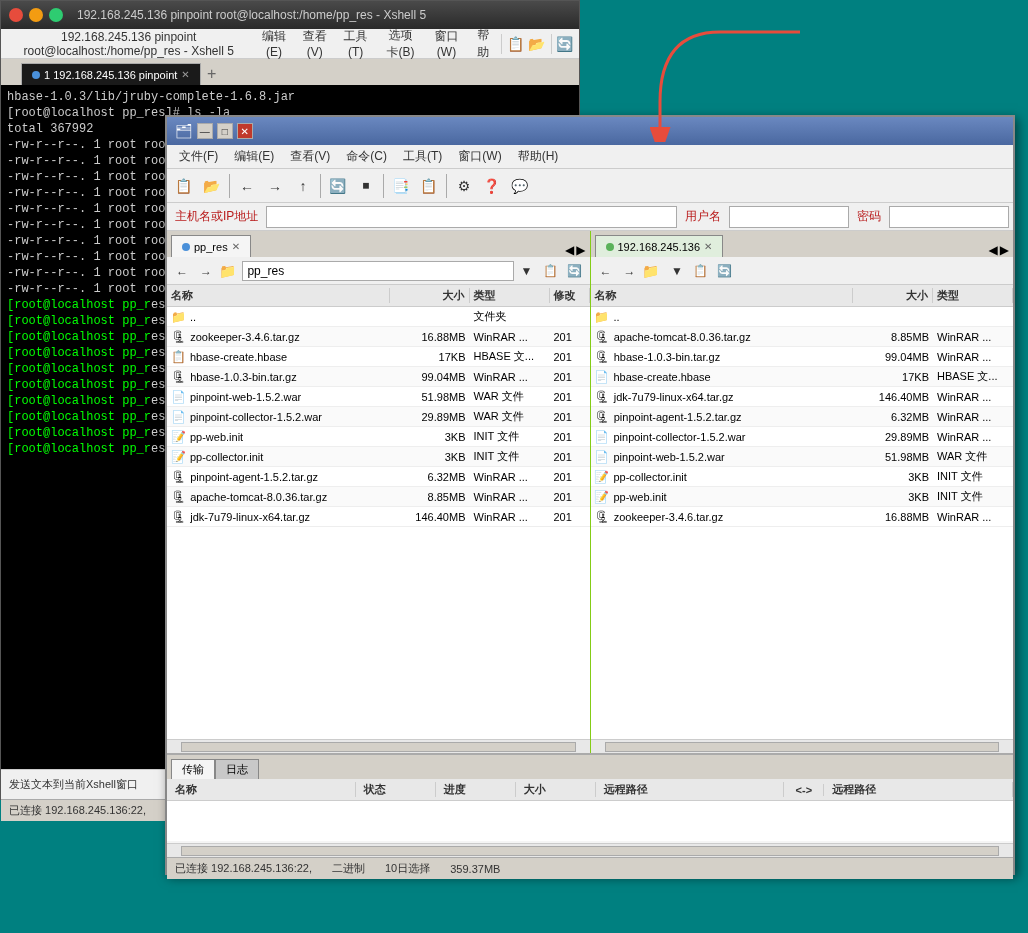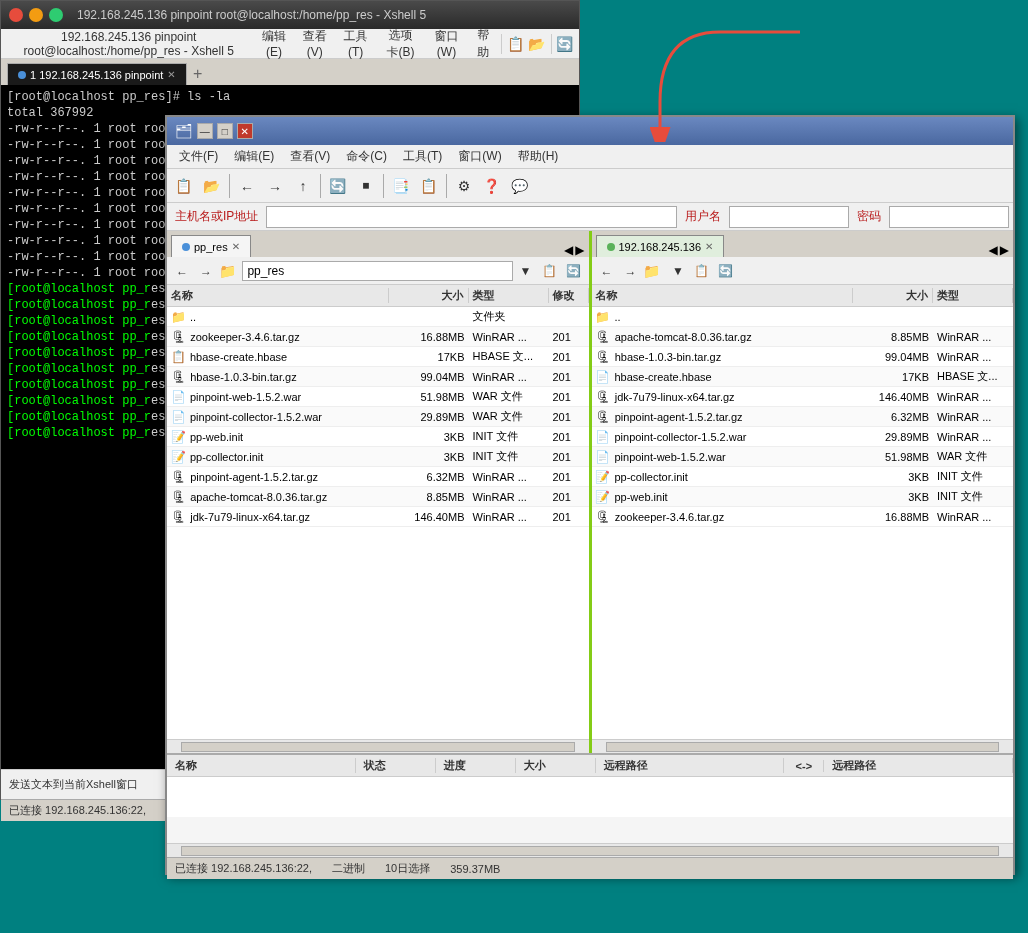--- a/index.html
+++ b/index.html
@@ -43,21 +43,21 @@
       border: none;
       cursor: pointer;
       color: #333;
     }
     .toolbar-sep { width: 1px; height: 20px; background: #ccc; margin: 0 2px; }
     .xshell-tabs {
       height: 26px;
       background: #d4d0c8;
       display: flex;
       align-items: flex-end;
-      padding: 0 6px;
+      padding: 0 20px;
     }
     .xshell-tab {
       height: 22px;
       padding: 0 10px;
       background: #ececec;
       border: 1px solid #aaa;
       border-bottom: none;
       display: flex;
       align-items: center;
       font-size: 11px;
@@ -168,21 +168,21 @@
     }
     .addr-field { width: 120px; height: 22px; border: 1px solid #aaa; background: #fff; font-size: 12px; padding: 0 4px; }
     .xftp-panels {
       display: flex;
       height: calc(100% - 28px - 24px - 34px - 28px - 60px - 30px - 30px);
     }
     .file-panel {
       flex: 1;
       display: flex;
       flex-direction: column;
-      border-right: 3px solid #84cc16;
+      border-right: 1px solid #84cc16;
     }
     .file-panel:last-child { border-right: none; }
     .panel-tabs {
       height: 26px;
       background: #d4d0c8;
       display: flex;
       align-items: flex-end;
       padding: 0 4px;
       position: relative;
     }
@@ -370,20 +370,21 @@
   </div>
   <div class="xshell-tabs">
     <div class="xshell-tab active">
       <span style="width:8px;height:8px;background:#4a90d9;border-radius:50%;display:inline-block;"></span>
       <span>1 192.168.245.136 pinpoint</span>
       <span class="tab-close">✕</span>
     </div>
     <div class="tab-add">+</div>
   </div>
   <div class="xshell-terminal">
+    <div class="line">hbase-1.0.3/lib/jruby-complete-1.6.8.jar</div>
     <div class="line">[root@localhost pp_res]# ls -la</div>
     <div class="line">total 367992</div>
     <div class="line">-rw-r--r--. 1 root r<span style="color:#ccc">oot</span></div>
     <div class="line">-rw-r--r--. 1 root r<span style="color:#ccc">oot</span></div>
     <div class="line">-rw-r--r--. 1 root r<span style="color:#ccc">oot</span></div>
     <div class="line">-rw-r--r--. 1 root r<span style="color:#ccc">oot</span></div>
     <div class="line">-rw-r--r--. 1 root r<span style="color:#ccc">oot</span></div>
     <div class="line">-rw-r--r--. 1 root r<span style="color:#ccc">oot</span></div>
     <div class="line">-rw-r--r--. 1 root r<span style="color:#ccc">oot</span></div>
     <div class="line">-rw-r--r--. 1 root r<span style="color:#ccc">oot</span></div>
@@ -642,20 +643,28 @@
           <div class="file-cell col-type">WinRAR ...</div>
         </div>
       </div>
       <div class="panel-scrollbar">
         <div class="panel-scroll-track"></div>
       </div>
     </div>
   </div>
 
   <div class="transfer-panel">
+    <div class="transfer-tabs">
+      <div class="transfer-tab active">
+        <span>传输</span>
+      </div>
+      <div class="transfer-tab inactive">
+        <span>日志</span>
+      </div>
+    </div>
     <div class="transfer-header">
       <div class="transfer-header-col t-col-name">名称</div>
       <div class="transfer-header-col t-col-status">状态</div>
       <div class="transfer-header-col t-col-progress">进度</div>
       <div class="transfer-header-col t-col-size">大小</div>
       <div class="transfer-header-col t-col-local">远程路径</div>
       <div class="transfer-header-col t-col-arrow">&lt;-&gt;</div>
       <div class="transfer-header-col t-col-remote">远程路径</div>
     </div>
     <div style="flex:1;background:#fff;min-height:40px;"></div>

